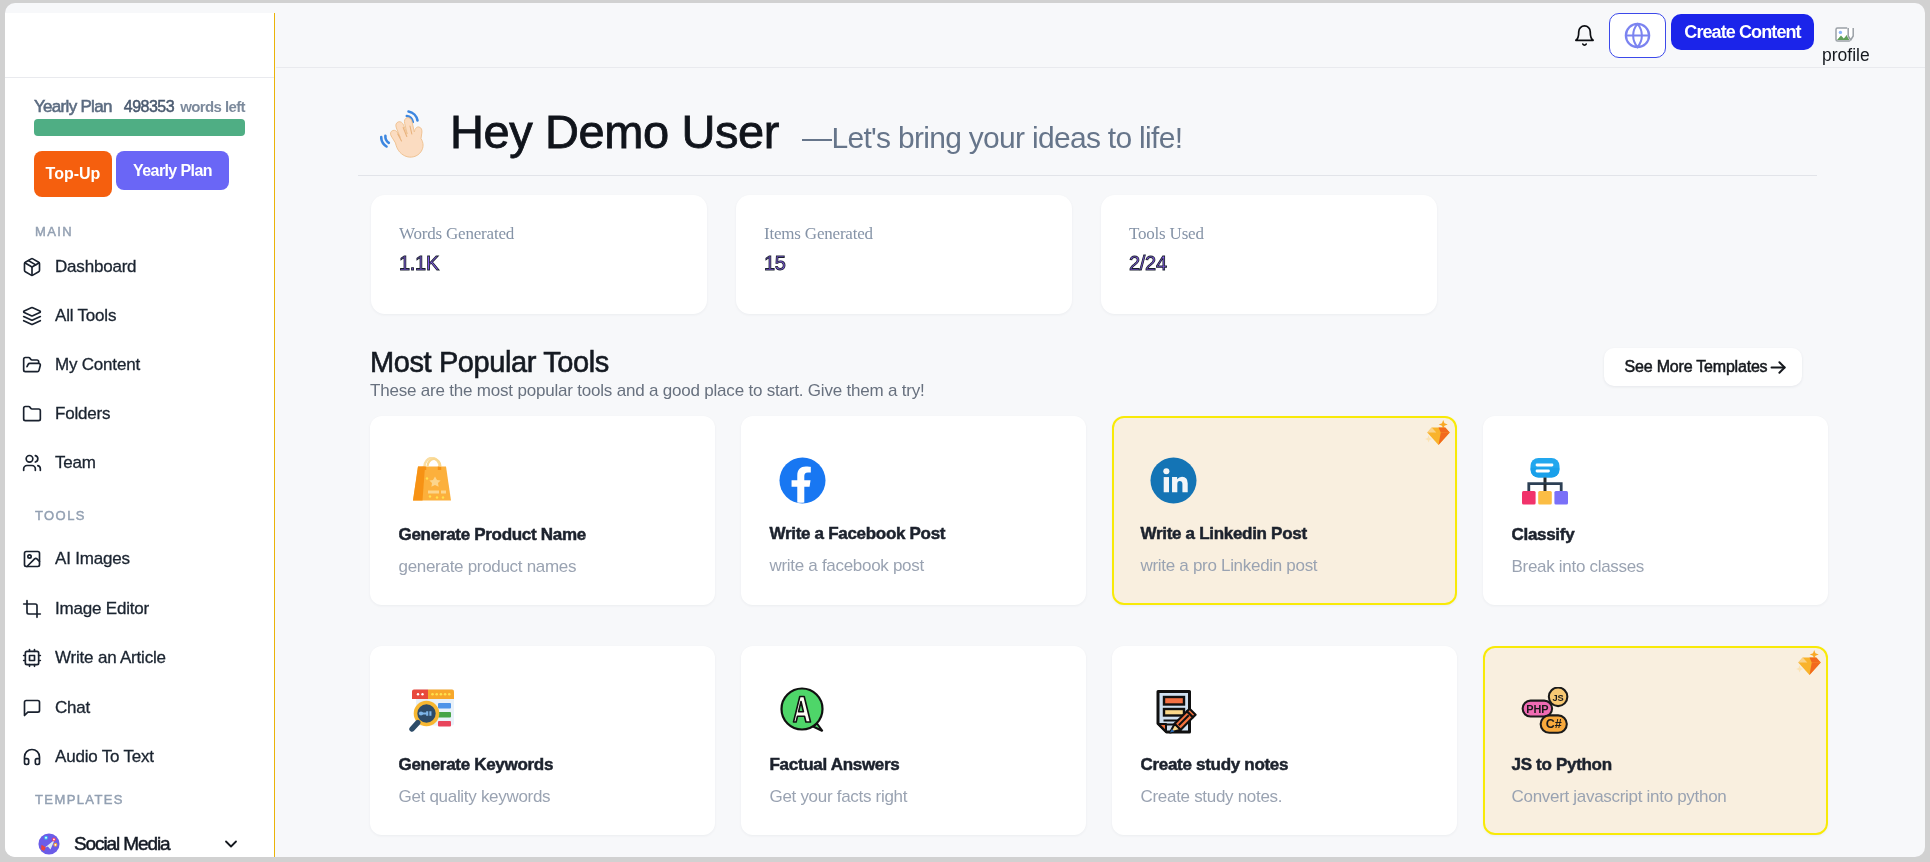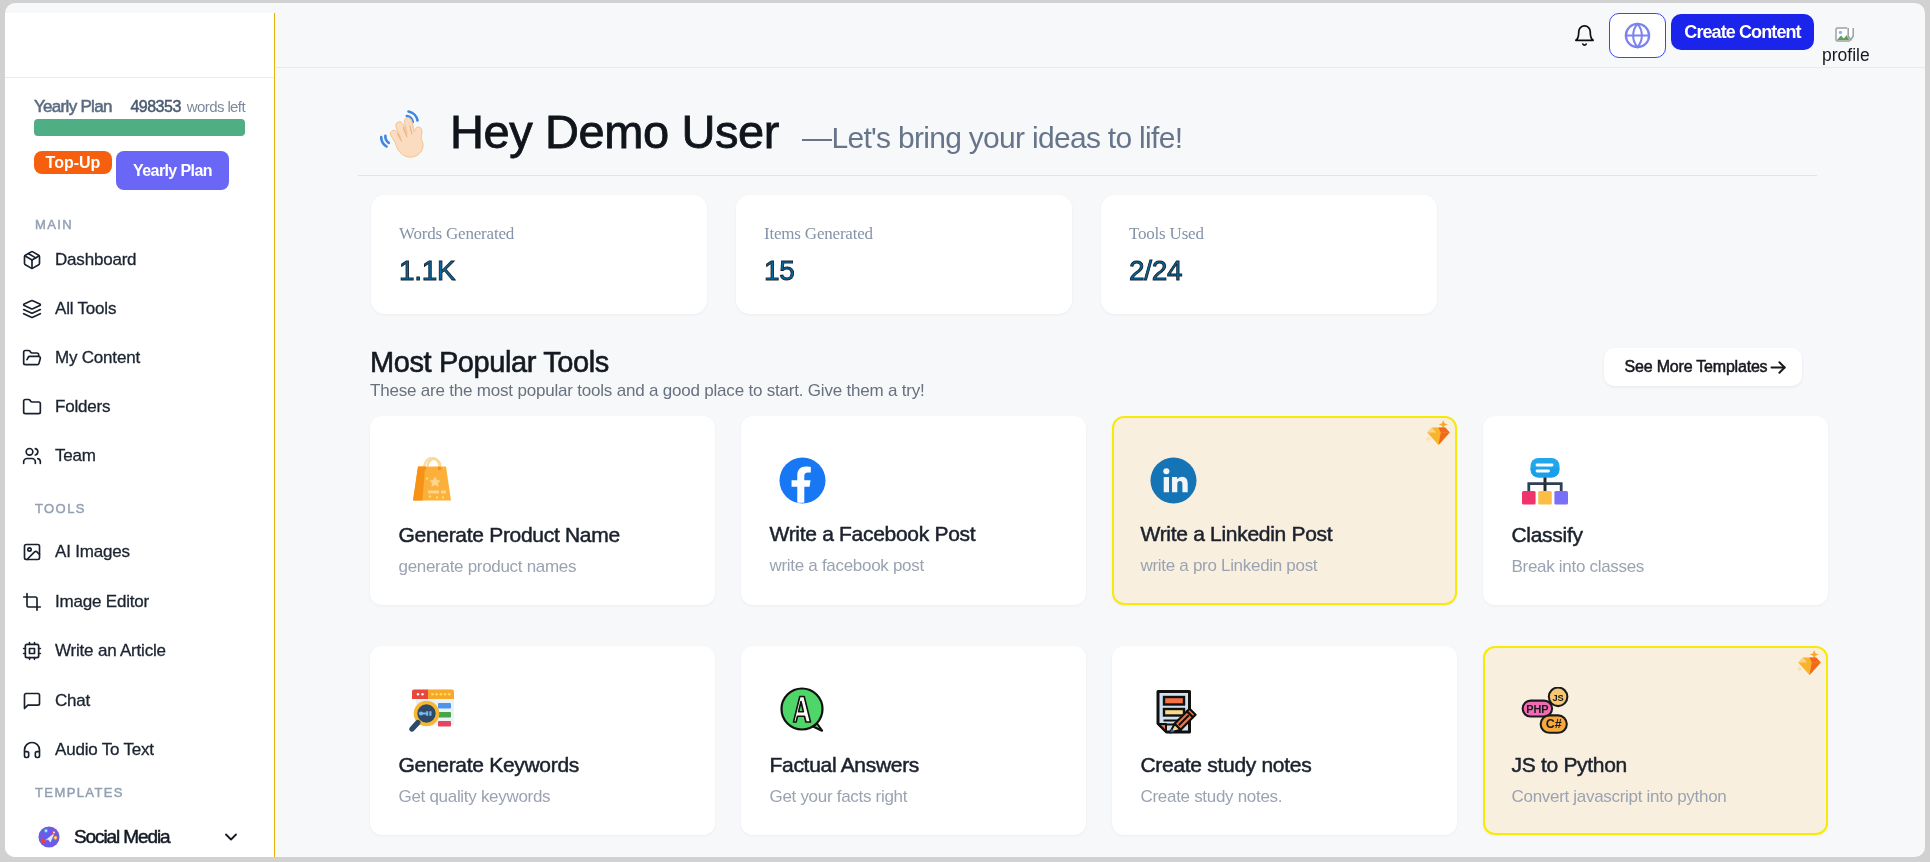--- a/index.html
+++ b/index.html
@@ -5,24 +5,24 @@
   * { margin:0; padding:0; box-sizing:border-box; }
   html,body { width:1930px; height:862px; background:#d1d1d1; font-family:"Liberation Sans", sans-serif; }
   .frame { position:absolute; left:5px; top:3px; width:1920px; height:854px; background:#f7f8fa; border-radius:10px; overflow:hidden; }
   
   .sidebar { position:absolute; left:0; top:10px; width:270px; height:854px; background:#ffffff; border-right:1px solid #eab308; }
   .logo { height:65px; border-bottom:1px solid #e9eaee; }
   .plan { padding:20px 0 0 29px; width:270px; }
   .plan-row { display:flex; align-items:baseline; width:211px; white-space:nowrap; line-height:18px; }
   .plan-name { font-size:17px; font-weight:400; color:#5b6b80; letter-spacing:-0.7px; -webkit-text-stroke:0.55px #5b6b80; }
   .plan-num { font-size:16px; color:#4a5a70; margin-left:auto; letter-spacing:-0.5px; -webkit-text-stroke:0.5px #4a5a70; }
-  .plan-words { font-size:15px; color:#7c8a9c; margin-left:6px; letter-spacing:-0.6px; }
+  .plan-words { font-size:15px; color:#7c8a9c; margin-left:6px; letter-spacing:-0.6px;font-weight:bold; }
   .bar { margin-top:3px; height:17px; border-radius:4px; background:#4fae84; width:211px; }
   .btns { margin-top:15px; display:flex; gap:4px; }
-  .btn-topup { width:78px; height:23px; background:#f55f0e; color:#fff; font-weight:700; font-size:16px; border:none; border-radius:8px; font-family:inherit; }
+  .btn-topup { width:78px; height:46px; background:#f55f0e; color:#fff; font-weight:700; font-size:16px; border:none; border-radius:8px; font-family:inherit; }
   .btn-yearly { width:113px; height:39px; background:#6a66f6; color:#fff; font-weight:700; font-size:16px; letter-spacing:-0.6px; border:none; border-radius:8px; font-family:inherit; }
   .sec-label { padding-left:30px; font-size:13px; font-weight:400; letter-spacing:1.4px; color:#93a0b2; line-height:13px; -webkit-text-stroke:0.45px #93a0b2; }
   .lab-main { margin-top:28px; }
   .lab-tools { margin-top:32px; }
   .lab-tpl { margin-top:14px; }
   .menu { list-style:none; margin-top:15px; }
   .menu li:last-child { margin-bottom:0; }
   .menu.m2 { margin-top:23px; }
   .menu.m2 li { margin-bottom:21.5px; }
   .menu li { display:flex; align-items:center; height:28px; margin-bottom:21px; padding-left:17px; font-size:17px; color:#1b2430; letter-spacing:-0.2px; -webkit-text-stroke:0.3px #1b2430; }
@@ -40,29 +40,29 @@
   
   .content { padding:0 0 0 82px; }
   .welcome { display:flex; align-items:baseline; padding-top:29px; }
   .hand { margin-left:22px; align-self:flex-start; margin-top:13px; }
   .welcome h1 { font-size:47px; font-weight:400; line-height:70px; color:#10141b; letter-spacing:-0.4px; margin-left:24px; -webkit-text-stroke:0.8px #10141b; }
   .welcome .tag { font-size:30px; color:#66758a; margin-left:23px; letter-spacing:-0.7px; }
   .hr { margin-top:8px; width:1459px; border-bottom:1px solid #e2e4e9; }
   .stats { margin-top:19px; margin-left:13px; width:1431px; display:grid; grid-template-columns:repeat(4, 1fr); gap:29px; }
   .stat { background:#fff; border-radius:14px; height:119px; padding:30px 28px 0 28px; box-shadow:0 1px 3px rgba(25,35,60,0.05); }
   .stat .lab { font-size:17px; color:#8593a7; line-height:18px; letter-spacing:-0.2px;font-family:Liberation Serif, serif; }
-  .stat .val { margin-top:12px; font-size:28px; font-weight:400; color:#0369a1; letter-spacing:-0.3px; line-height:32px; -webkit-text-stroke:0.9px #19202b; }
+  .stat .val { margin-top:4px; font-size:20px; font-weight:400; color:#8b5cf6; letter-spacing:-0.3px; line-height:32px; -webkit-text-stroke:0.9px #19202b; }
   .tools-head { display:flex; margin-top:31px; margin-left:12px; width:1432px; }
   .tools-head h2 { font-size:29px; font-weight:400; line-height:34px; color:#151a22; letter-spacing:-0.4px; -webkit-text-stroke:0.6px #151a22; }
   .tools-head p { font-size:17px; color:#68717f; line-height:24px; letter-spacing:-0.2px; }
   .see-more { margin-left:auto; align-self:flex-start; margin-top:3px; width:198px; padding-left:8px; height:38px; background:#fff; border:none; border-radius:10px; font-family:inherit; font-size:16px; color:#15181d; letter-spacing:-0.2px; -webkit-text-stroke:0.5px #15181d; box-shadow:0 1px 3px rgba(25,35,60,0.08); display:flex; align-items:center; justify-content:center; gap:1px; }
   .grid { margin-top:13px; margin-left:12px; width:1458px; display:grid; grid-template-columns:repeat(4, 1fr); gap:41px 26px; }
   .card { position:relative; background:#fff; border-radius:12px; height:189px; box-shadow:0 1px 3px rgba(25,35,60,0.05); padding:41px 24px 0 28.5px; }
   .card .icon { width:48px; height:48px; margin-left:9.5px; display:block; }
-  .card .t { margin-top:17px; font-size:21px; line-height:26px; color:#1c222d; letter-spacing:-0.3px; -webkit-text-stroke:0.5px #1c222d; }
+  .card .t { margin-top:17px; font-size:17px; line-height:26px; color:#1c222d; letter-spacing:-0.3px;font-weight:bold; -webkit-text-stroke:0.5px #1c222d; }
   .card .s { margin-top:7.5px; font-size:17px; line-height:22px; color:#9aa3b2; letter-spacing:-0.3px; }
   .card.prem { background:#f9efdf; border:2px solid #f8ea07; padding:39px 22px 0 26.5px; }
   .gem { position:absolute; top:1px; right:3px; }
 </style>
 </head>
 <body>
 <div class="frame">
   <aside class="sidebar">
     <div class="logo"></div>
     <div class="plan">

